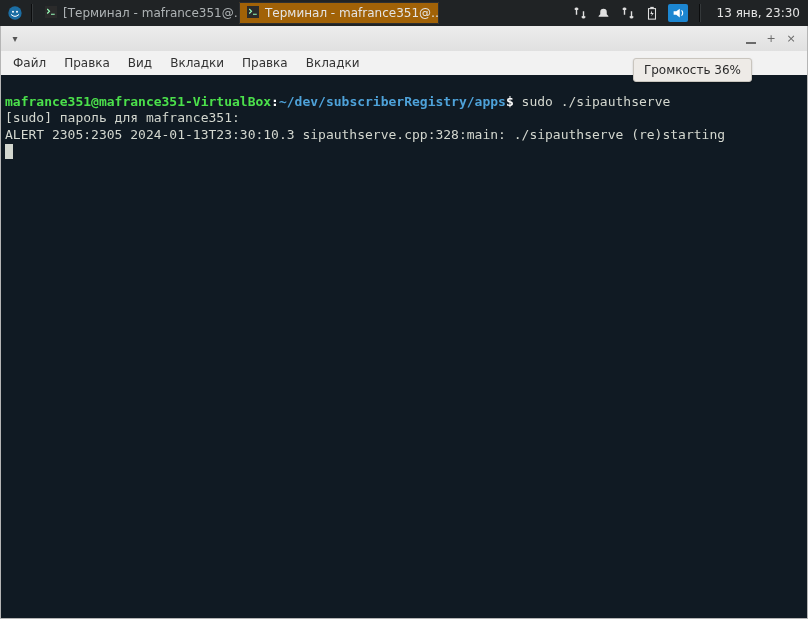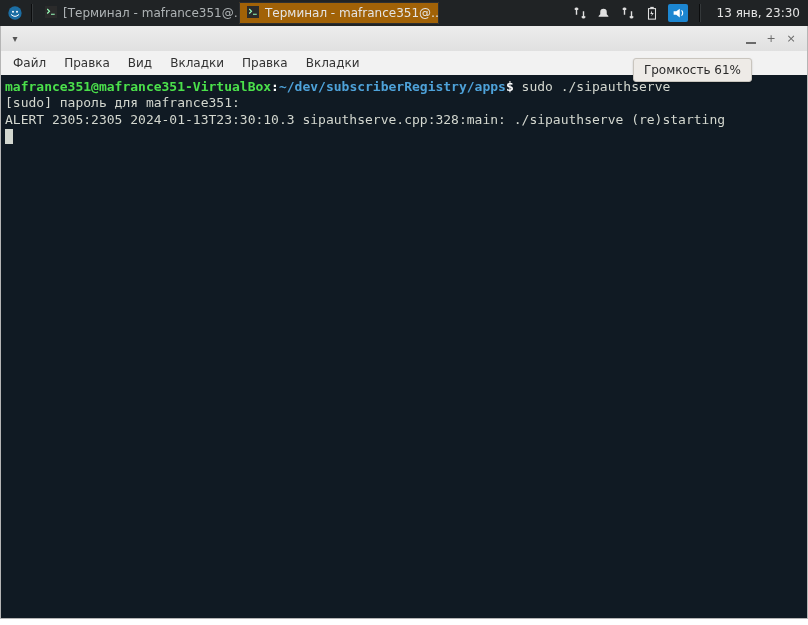--- a/index.html
+++ b/index.html
@@ -122,21 +122,21 @@
     display:flex; align-items:center;
     padding:0 12px; gap:18px;
     color:#333;
   }
   .menu-item { cursor:pointer; }
 
   
   .terminal {
     background:#101a23;
     height:543px;
-    padding:4px 4px;
+    padding:19px 4px;
     font-family:"DejaVu Sans Mono","Liberation Mono",monospace;
     font-size:13px;
     color:#d3d7cf;
     line-height:1.25;
     white-space:pre;
     overflow:hidden;
   }
   .t-user  { color:#4be04b; font-weight:bold; }
   .t-colon { color:#ffffff; font-weight:bold;}
   .t-path  { color:#4ea2d9; font-weight:bold;}
@@ -212,21 +212,21 @@
           <path d="M12 5a4 4 0 0 1 0 6" fill="none" stroke="#fff" stroke-width="1.3"></path>
         </svg>
     </span>
     <div class="panel-sep"></div>
     <span class="clock">13 янв, 23:30</span>
   </div>
 </div>
 
 <div class="desktop-area">
 
-  <div class="vol-tooltip">Громкость 61%</div>
+  <div class="vol-tooltip">Громкость 36%</div>
 
   <div class="window">
 
     <div class="titlebar">
       <span class="title-drop">▾</span>
       <div class="title-right-pad"></div>
       <div class="title-btns">
         <span class="title-btn">
             <svg width="10" height="10" viewBox="0 0 10 10">
               <rect y="8" width="10" height="2" fill="currentColor"></rect>

